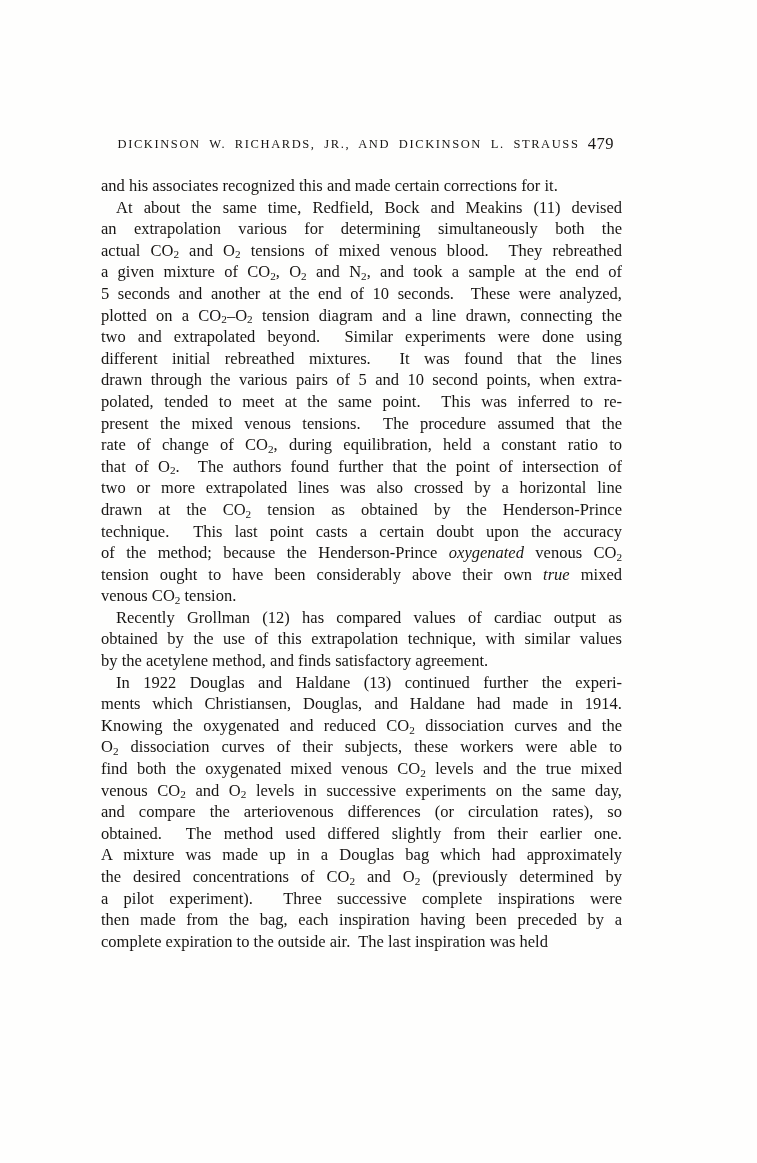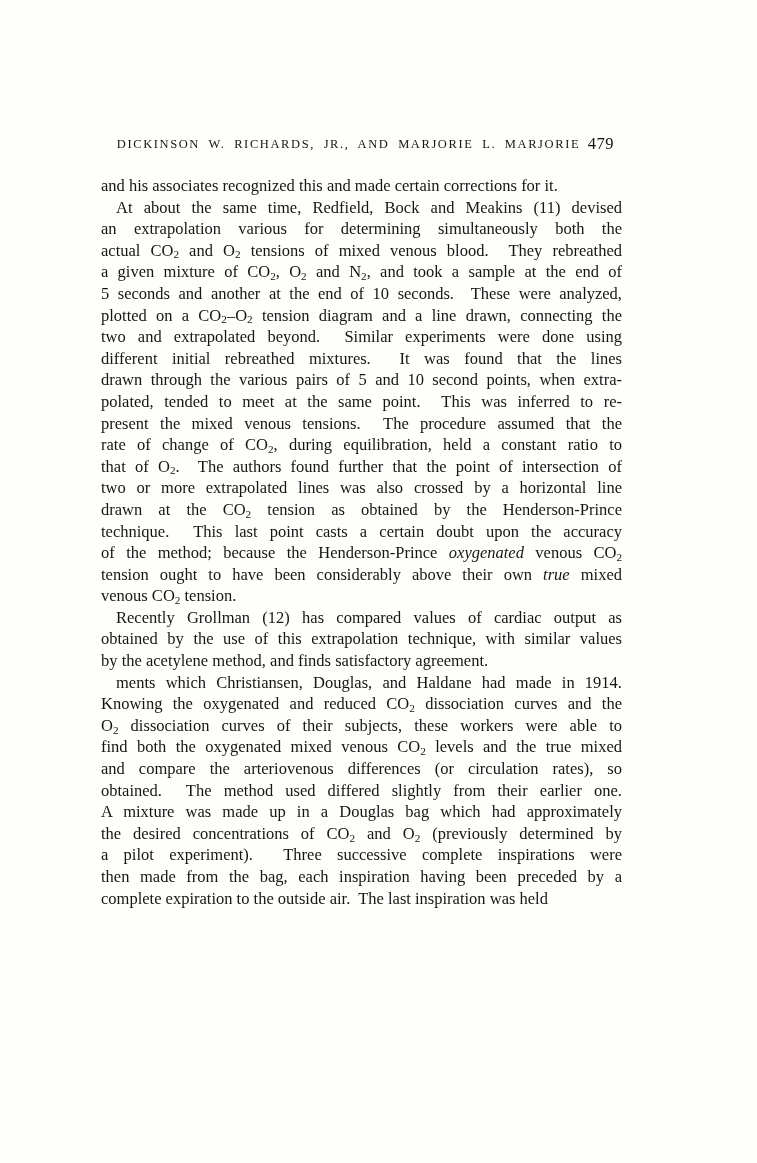--- a/index.html
+++ b/index.html
@@ -59,21 +59,21 @@
     position: relative;
     top: 0.24em;
   }
   i { font-style: italic; }
 </style>
 </head>
 <body>
 
 <div class="page">
   <div class="running-header">
-    <span class="running-title">DICKINSON W. RICHARDS, JR., AND MARJORIE L. MARJORIE</span>
+    <span class="running-title">DICKINSON W. RICHARDS, JR., AND DICKINSON L. STRAUSS</span>
     <span class="page-number">479</span>
   </div>
   <div class="page-body">
       <div class="paragraph">
         <div class="line last">and his associates recognized this and made certain corrections for it.</div>
       </div>
       <div class="paragraph indent">
         <div class="line">At about the same time, Redfield, Bock and Meakins (11) devised</div>
         <div class="line">an extrapolation various for determining simultaneously both the</div>
         <div class="line">actual CO<sub>2</sub> and O<sub>2</sub> tensions of mixed venous blood.&nbsp; They rebreathed</div>
@@ -93,24 +93,26 @@
         <div class="line">of the method; because the Henderson-Prince <i>oxygenated</i> venous CO<sub>2</sub></div>
         <div class="line">tension ought to have been considerably above their own <i>true</i> mixed</div>
         <div class="line last">venous CO<sub>2</sub> tension.</div>
       </div>
       <div class="paragraph indent">
         <div class="line">Recently Grollman (12) has compared values of cardiac output as</div>
         <div class="line">obtained by the use of this extrapolation technique, with similar values</div>
         <div class="line last">by the acetylene method, and finds satisfactory agreement.</div>
       </div>
       <div class="paragraph indent">
+        <div class="line">In 1922 Douglas and Haldane (13) continued further the experi-</div>
         <div class="line">ments which Christiansen, Douglas, and Haldane had made in 1914.</div>
         <div class="line">Knowing the oxygenated and reduced CO<sub>2</sub> dissociation curves and the</div>
         <div class="line">O<sub>2</sub> dissociation curves of their subjects, these workers were able to</div>
         <div class="line">find both the oxygenated mixed venous CO<sub>2</sub> levels and the true mixed</div>
+        <div class="line">venous CO<sub>2</sub> and O<sub>2</sub> levels in successive experiments on the same day,</div>
         <div class="line">and compare the arteriovenous differences (or circulation rates), so</div>
         <div class="line">obtained.&nbsp; The method used differed slightly from their earlier one.</div>
         <div class="line">A mixture was made up in a Douglas bag which had approximately</div>
         <div class="line">the desired concentrations of CO<sub>2</sub> and O<sub>2</sub> (previously determined by</div>
         <div class="line">a pilot experiment).&nbsp; Three successive complete inspirations were</div>
         <div class="line">then made from the bag, each inspiration having been preceded by a</div>
         <div class="line last">complete expiration to the outside air.&nbsp; The last inspiration was held</div>
       </div>
     </div>
 </div>

